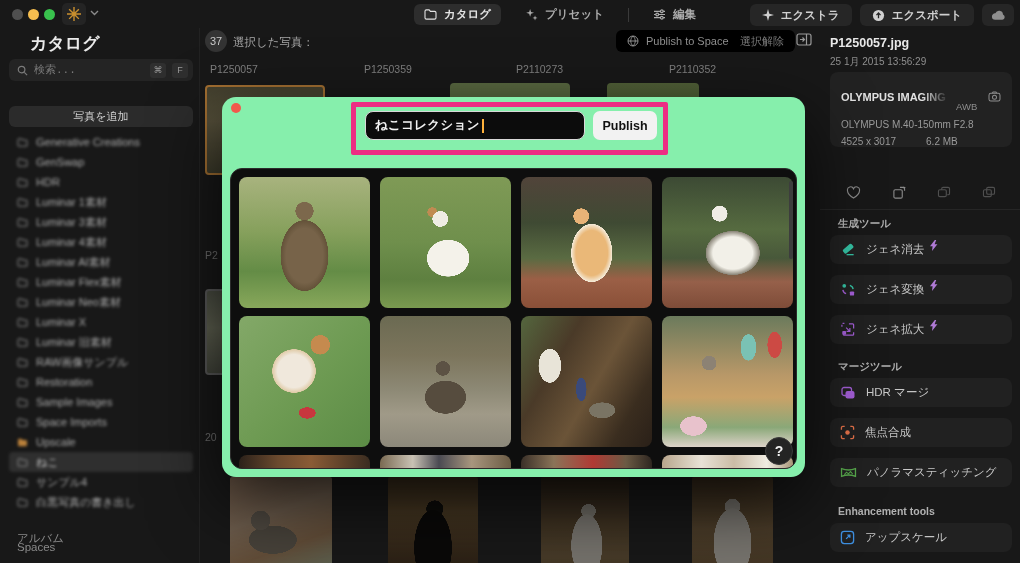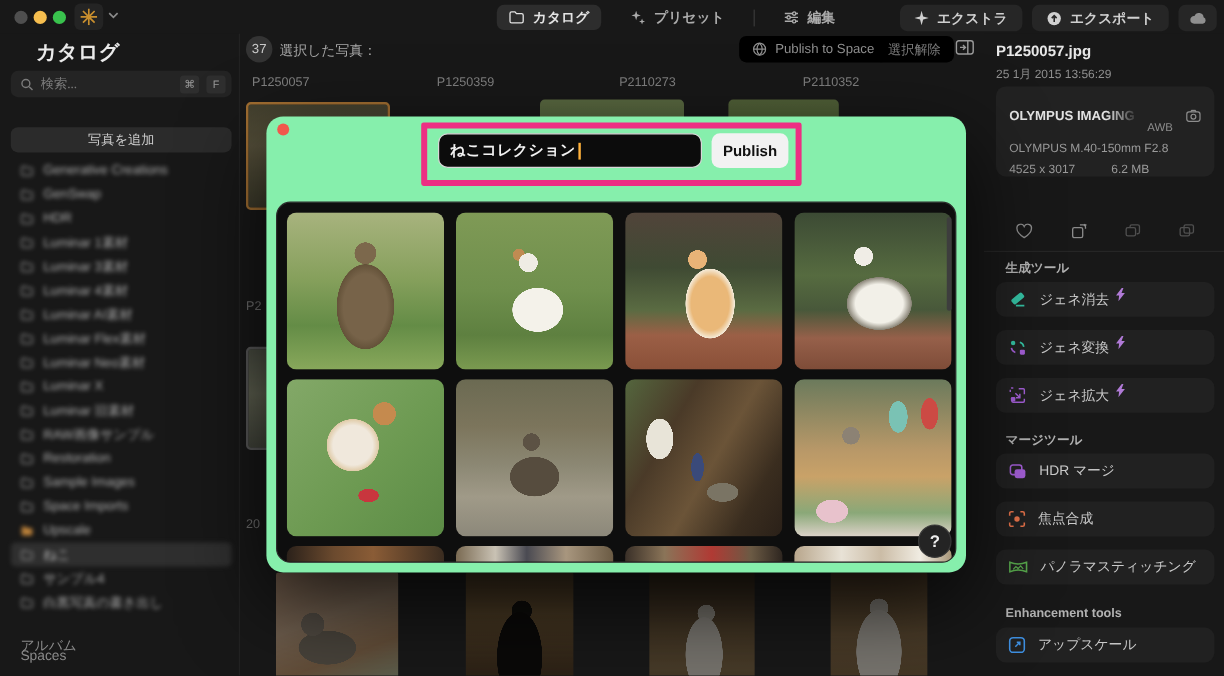--- a/index.html
+++ b/index.html
@@ -25,21 +25,21 @@
   .tab.active{background:#2d2d2d;color:#e3e3e3;}
   .tab-divider{width:1px;height:14px;background:#3a3a3a;}
   .top-actions{position:absolute;right:6px;top:4px;display:flex;gap:8px;align-items:center;}
   .top-btn{display:flex;align-items:center;gap:7px;height:22px;padding:0 12px;border-radius:6px;background:#262626;color:#cfcfcf;font-size:11.5px;font-weight:bold;}
   .cloud-btn{width:32px;height:22px;border-radius:6px;background:#262626;display:flex;align-items:center;justify-content:center;color:#8f8f8f;}
 
   
   .sidebar{position:absolute;left:0;top:28px;width:200px;height:535px;background:#181818;border-right:1px solid #222;z-index:5;}
   .sb-title{position:absolute;left:30px;top:4px;font-size:17px;font-weight:bold;color:#eaeaea;}
   .searchbox{position:absolute;left:9px;top:31px;width:184px;height:22px;background:#242424;border-radius:6px;display:flex;align-items:center;padding:0 5px 0 8px;gap:6px;}
-  .searchbox input{flex:1;background:transparent;border:none;outline:none;color:#cfcfcf;font-size:11px;font-family:Liberation Serif, serif;min-width:0;}
+  .searchbox input{flex:1;background:transparent;border:none;outline:none;color:#cfcfcf;font-size:11px;font-family:Liberation Mono, monospace;min-width:0;}
   .searchbox input::placeholder{color:#7b7b7b;}
   .kbd{width:16px;height:15px;border-radius:3px;background:#2f2f2f;color:#9a9a9a;font-size:9px;display:flex;align-items:center;justify-content:center;}
   .add-btn{position:absolute;left:9px;top:78px;width:184px;height:21px;background:#2b2b2b;border-radius:6px;color:#cfcfcf;font-size:11px;display:flex;align-items:center;justify-content:center;}
   .folders{position:absolute;left:9px;top:104px;width:184px;filter:blur(1.6px);opacity:.92;}
   .folder-row{height:20px;display:flex;align-items:center;gap:8px;padding:0 8px;border-radius:4px;color:#b9b9b9;font-size:11px;white-space:nowrap;}
   .folder-row.selected{background:#313131;color:#dcdcdc;}
   .folder-row .fic{color:#8c8c8c;flex:none;}
   .folder-row.upscale .fic{color:var(--selected-border-orange,#C98A3D);}
   .sb-foot{position:absolute;left:17px;color:#8a8a8a;font-size:11.5px;}
   .sb-foot.f1{top:491px;margin-top:12px;}

